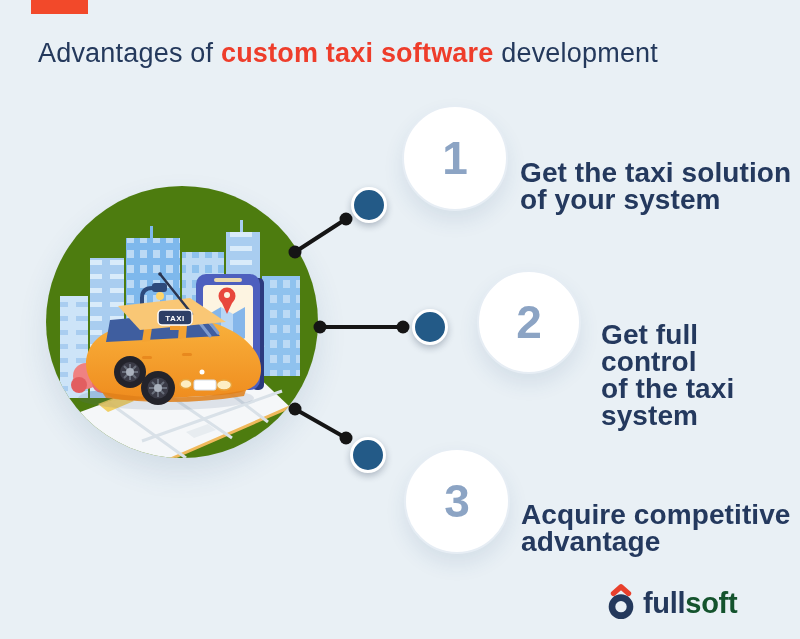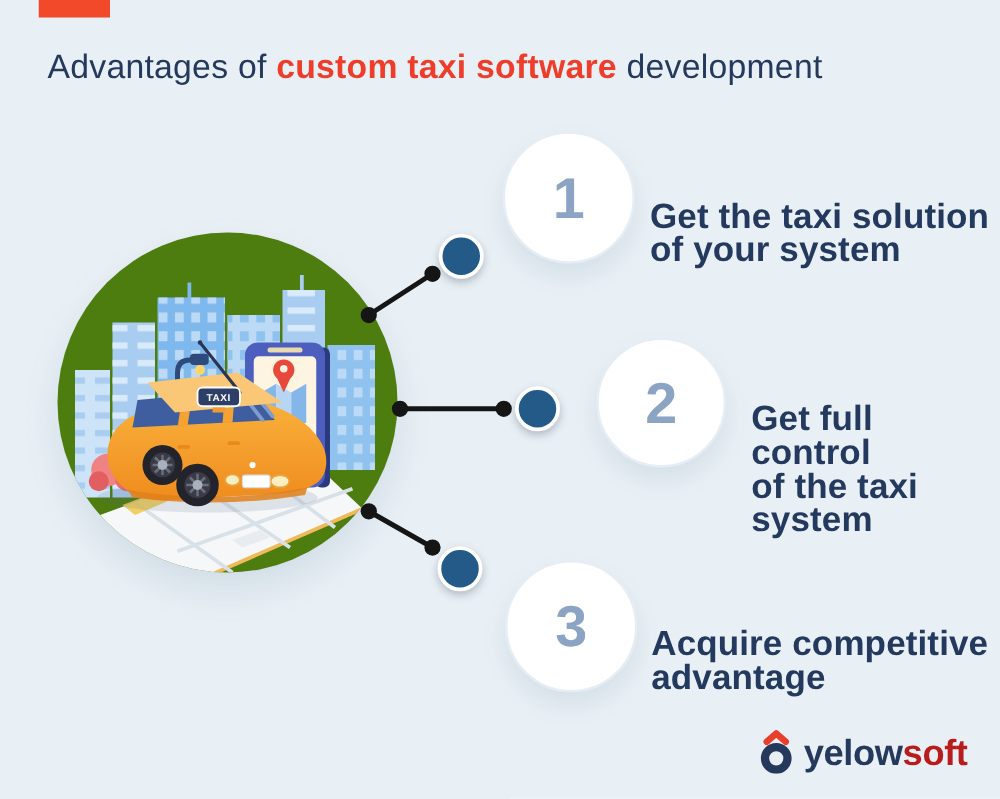--- a/index.html
+++ b/index.html
@@ -50,21 +50,21 @@
   .step-text{
     position:absolute;font-size:28px;line-height:27px;font-weight:700;color:#24395e;letter-spacing:.1px;margin-top:25px;
   }
   .step-text.t1{left:520px;top:134px;}
   .step-text.t2{left:601px;top:296px;}
   .step-text.t3{left:521px;top:476px;}
   
   .logo{position:absolute;left:604px;top:583px;display:flex;align-items:flex-end;gap:5px;}
   .logo-mark{display:block;}
   .logo-text{font-size:29px;line-height:32px;font-weight:600;color:#24395c;letter-spacing:-.3px;}
-  .logo-text .soft{color:#b91c1c;}
+  .logo-text .soft{color:#14532d;}
 </style>
 </head>
 <body>
 
 <div class="canvas">
 
   <div class="corner-tab"></div>
 
   <h1 class="title"><span>Advantages of </span><span class="hl">custom taxi software</span><span> development</span></h1>
 
@@ -231,16 +231,16 @@
   <div class="step-text t3">
     <div>Acquire competitive</div>
     <div>advantage</div>
   </div>
 
   <div class="logo">
     <svg class="logo-mark" width="34" height="36" viewBox="0 0 34 38">
       <path d="M9,11 L17,4 L25,11" stroke="#e8402c" stroke-width="5.5" fill="none" stroke-linecap="round" stroke-linejoin="round"></path>
       <circle cx="17" cy="25" r="9.5" stroke="#24395c" stroke-width="7" fill="none"></circle>
     </svg>
-    <div class="logo-text"><span>yelow</span><span class="soft">soft</span></div>
+    <div class="logo-text"><span>full</span><span class="soft">soft</span></div>
   </div>
 
 </div>
 
 </body></html>

